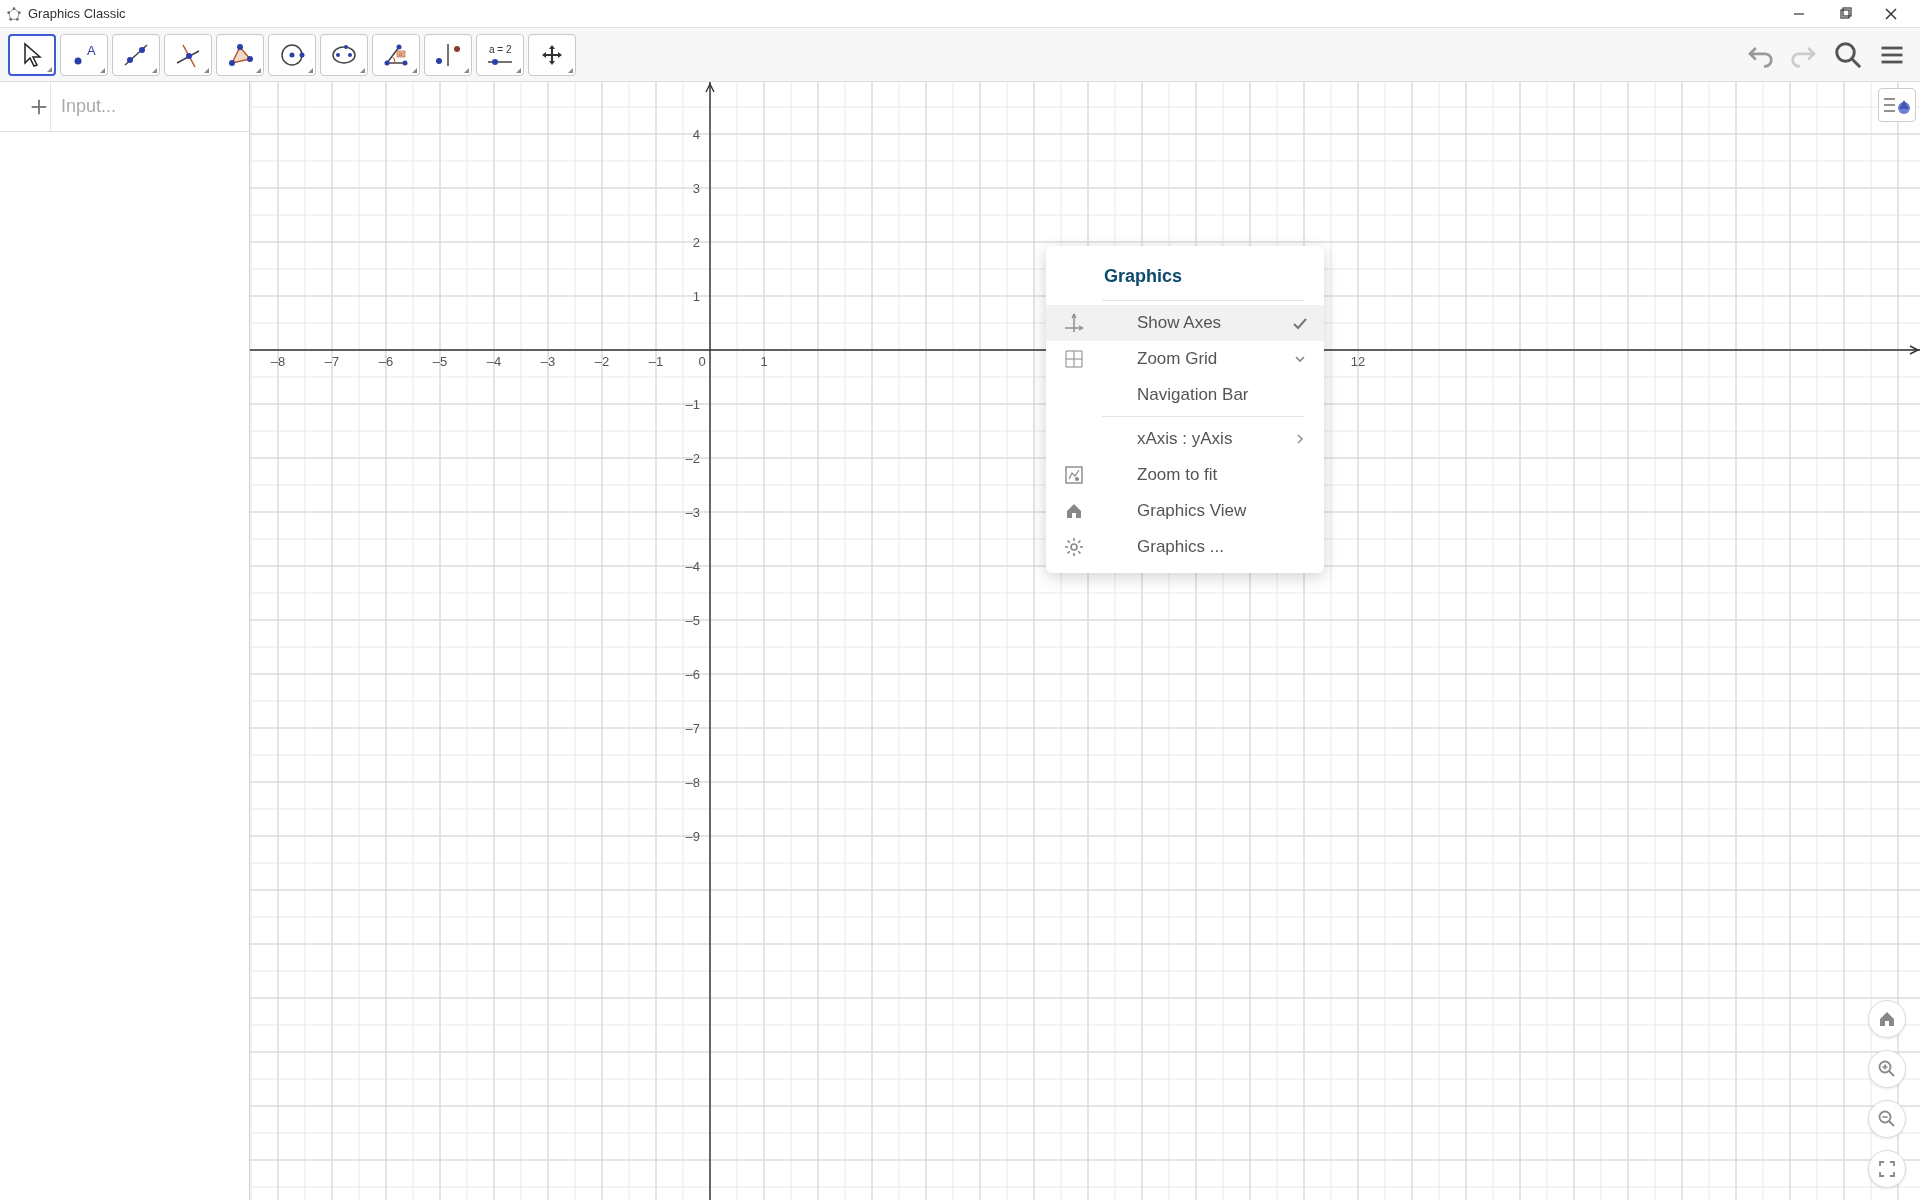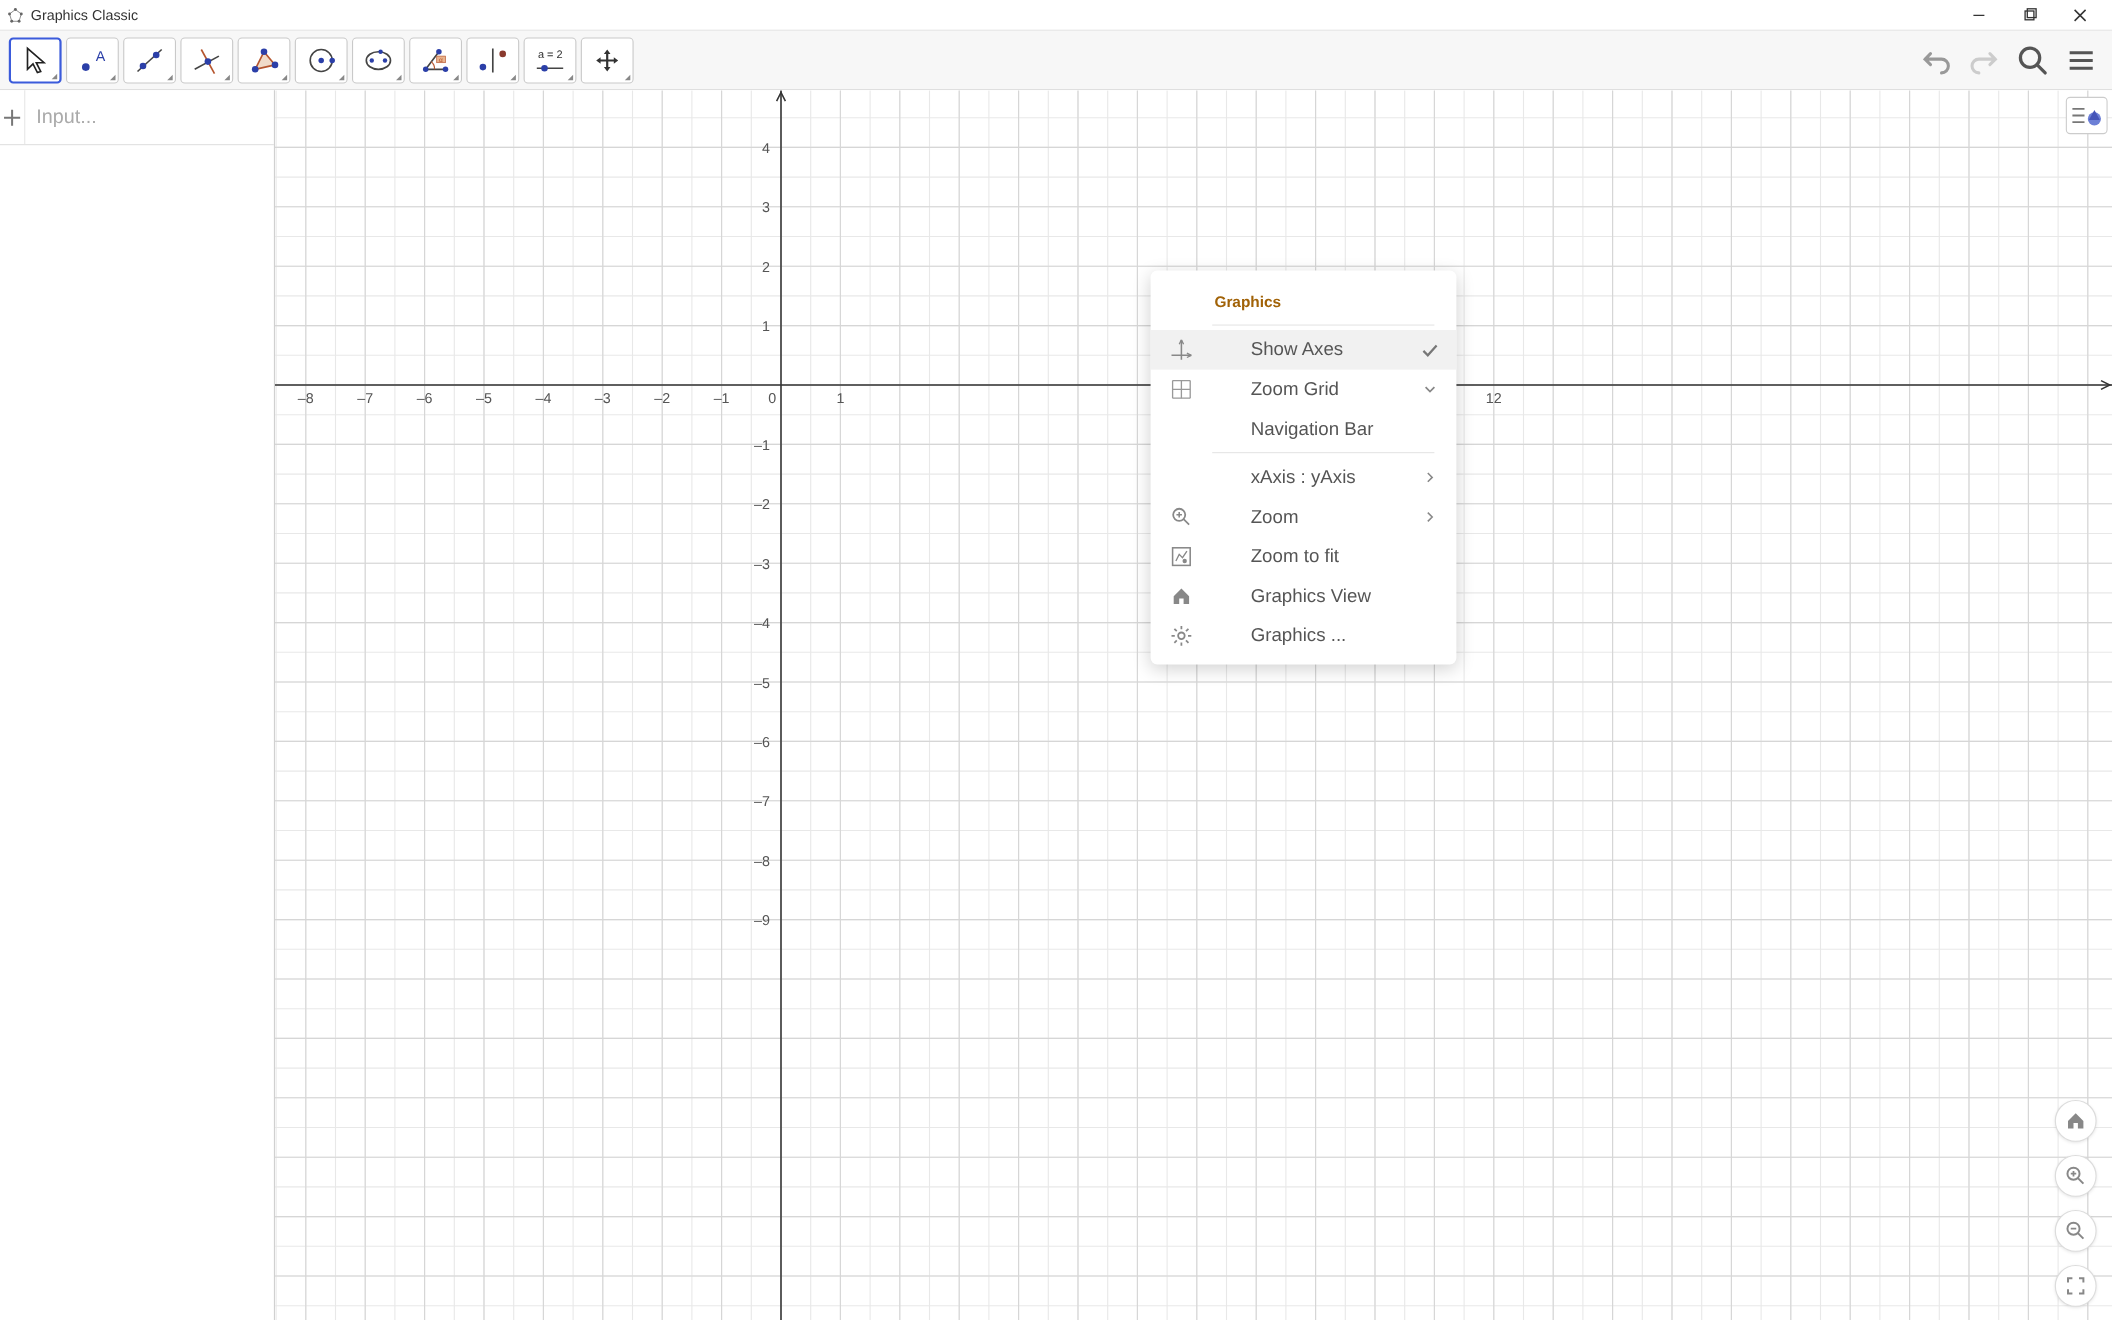--- a/index.html
+++ b/index.html
@@ -63,20 +63,21 @@
   background: #fff;
   border-right: 1px solid #d0d0d0;
   display: flex;
   flex-direction: column;
 }
 .algebra-header {
   height: 50px;
   display: flex;
   align-items: center;
   border-bottom: 1px solid #e0e0e0;
+  padding-left: 28px;
 }
 .algebra-add {
   width: 60px; height: 100%;
   display: flex; align-items: center; justify-content: center;
   border-right: 1px solid #e6e6e6;
   color: #666;
 }
 .algebra-input {
   flex: 1;
   border: none;
@@ -121,22 +122,22 @@
   background: #fff;
   border-radius: 6px;
   box-shadow: 0 4px 16px rgba(0,0,0,0.18);
   padding: 6px 0 8px 0;
   font-size: 17px;
   color: #555;
 }
 .context-menu .menu-title {
   padding: 14px 22px 10px 58px;
   font-weight: bold;
-  color: #a16207;
-  font-size: 14px;
+  color: #0c4a6e;
+  font-size: 18px;
 }
 .context-menu .menu-sep {
   height: 1px;
   background: #e5e5e5;
   margin: 3px 20px 4px 56px;
 }
 .context-menu .menu-item {
   display: flex;
   align-items: center;
   padding: 6px 14px 6px 14px;
@@ -597,36 +598,20 @@
         <span class="mi-label">xAxis : yAxis</span>
         <span class="mi-right">
             <svg width="12" height="12">
               <path d="M4 2 L8 6 L4 10" fill="none" stroke="#888" stroke-width="1.4"></path>
             </svg>
           </span>
       </div>
       <div class="menu-item">
         <span class="mi-icon">
             <svg width="20" height="20">
-              <circle cx="8" cy="8" r="5.5" fill="none" stroke="#888" stroke-width="1.6"></circle>
-              <line x1="12" y1="12" x2="17" y2="17" stroke="#888" stroke-width="1.6"></line>
-              <line x1="5.5" y1="8" x2="10.5" y2="8" stroke="#888" stroke-width="1.4"></line>
-              <line x1="8" y1="5.5" x2="8" y2="10.5" stroke="#888" stroke-width="1.4"></line>
-            </svg>
-          </span>
-        <span class="mi-label">Zoom</span>
-        <span class="mi-right">
-            <svg width="12" height="12">
-              <path d="M4 2 L8 6 L4 10" fill="none" stroke="#888" stroke-width="1.4"></path>
-            </svg>
-          </span>
-      </div>
-      <div class="menu-item">
-        <span class="mi-icon">
-            <svg width="20" height="20">
               <rect x="2" y="2" width="16" height="16" fill="none" stroke="#888" stroke-width="1.4"></rect>
               <path d="M5 14 L8 8 L11 11 L15 5" fill="none" stroke="#888" stroke-width="1.2"></path>
               <circle cx="13" cy="14" r="2" fill="#888"></circle>
             </svg>
           </span>
         <span class="mi-label">Zoom to fit</span>
       </div>
       <div class="menu-item">
         <span class="mi-icon">
             <svg width="20" height="20">

